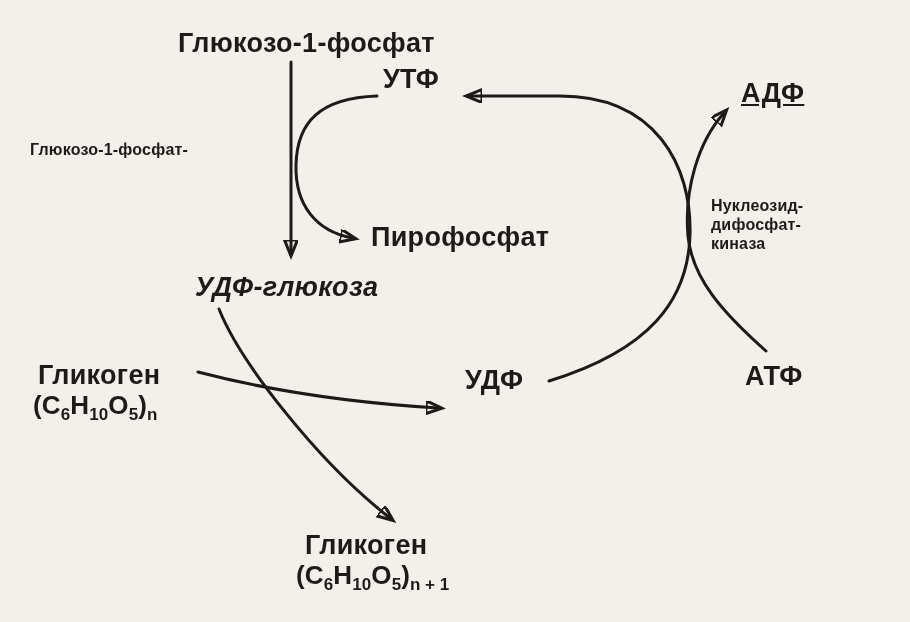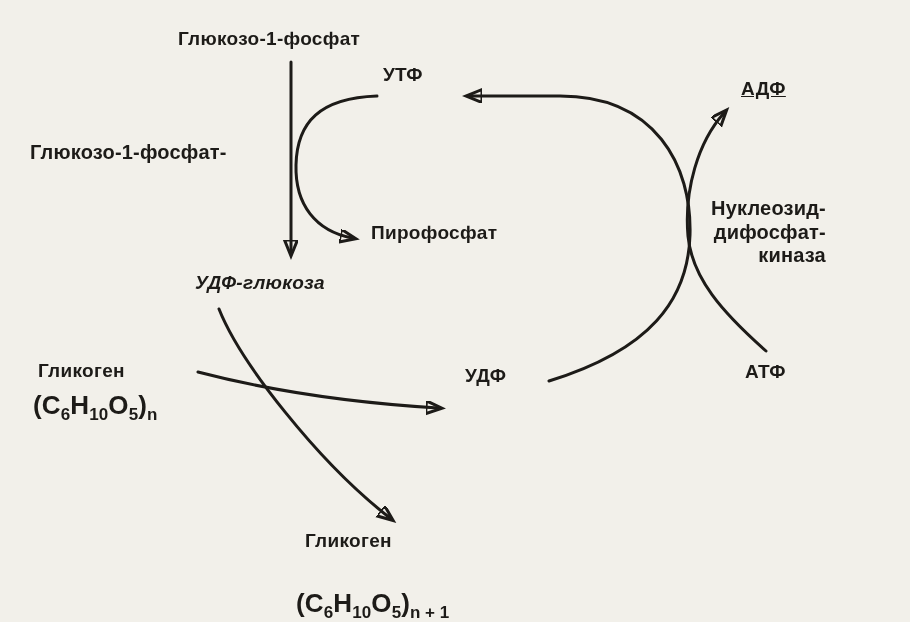--- a/index.html
+++ b/index.html
@@ -6,22 +6,22 @@
   body{background:#dddbd5;}
   .stage{
     position:relative;width:910px;height:622px;
     background:var(--bg,#f2f0ea);color:var(--ink,#1d1b18);
     font-family:"Liberation Sans","DejaVu Sans",sans-serif;
     font-weight:700;overflow:hidden;
   }
   .arrows{position:absolute;left:0;top:0;width:910px;height:622px;}
   .arrows path{stroke:currentColor;stroke-width:3;fill:none;stroke-linecap:round;}
   .lbl{position:absolute;white-space:nowrap;line-height:1.18;}
-  .big{font-size:19px;letter-spacing:.3px;}
-  .small{font-size:20px;letter-spacing:.2px;}
+  .big{font-size:27px;letter-spacing:.3px;}
+  .small{font-size:16px;letter-spacing:.2px;}
   .formula{font-size:26px;letter-spacing:.2px;}
   .formula sub{font-size:17px;line-height:0;letter-spacing:0;}
 </style>
 </head>
 <body>
 
 <div class="stage" style="--bg: #f2f0ea; --ink: #1d1b18;">
 
   <svg class="arrows" viewBox="0 0 910 622" aria-hidden="true">
     <defs>
@@ -48,38 +48,38 @@
   <div class="lbl big" style="left:383px;top:64px;">УТФ</div>
 
   <div class="lbl big" style="left:741px;top:78px;text-decoration:underline;">АДФ</div>
 
   <div class="lbl small" style="left:30px;top:141px;">
     <div>Глюкозо-1-фосфат-</div>
   </div>
 
   <div class="lbl big" style="left:371px;top:222px;">Пирофосфат</div>
 
-  <div class="lbl small" style="left:711px;top:197px;text-align:right;">
+  <div class="lbl small" style="left:711px;top:197px;">
     <div>Нуклеозид-</div>
     <div>дифосфат-</div>
     <div>киназа</div>
   </div>
 
   <div class="lbl big" style="left:195px;top:272px;font-style:italic;">УДФ-глюкоза</div>
 
   <div class="lbl big" style="left:38px;top:360px;">Гликоген</div>
 
   <div class="lbl formula" style="left:33px;top:390px;">
     <span>(C</span><sub>6</sub><span>H</span><sub>10</sub><span>O</span><sub>5</sub><span>)</span><sub>n</sub>
   </div>
 
   <div class="lbl big" style="left:465px;top:365px;">УДФ</div>
 
   <div class="lbl big" style="left:745px;top:361px;">АТФ</div>
 
 
   <div class="lbl big" style="left:305px;top:530px;">Гликоген</div>
 
-  <div class="lbl formula" style="left:296px;top:560px;margin-top:28px;">
+  <div class="lbl formula" style="left:296px;top:560px;">
     <span>(C</span><sub>6</sub><span>H</span><sub>10</sub><span>O</span><sub>5</sub><span>)</span><sub>n + 1</sub>
   </div>
 
 </div>
 
 </body></html>

